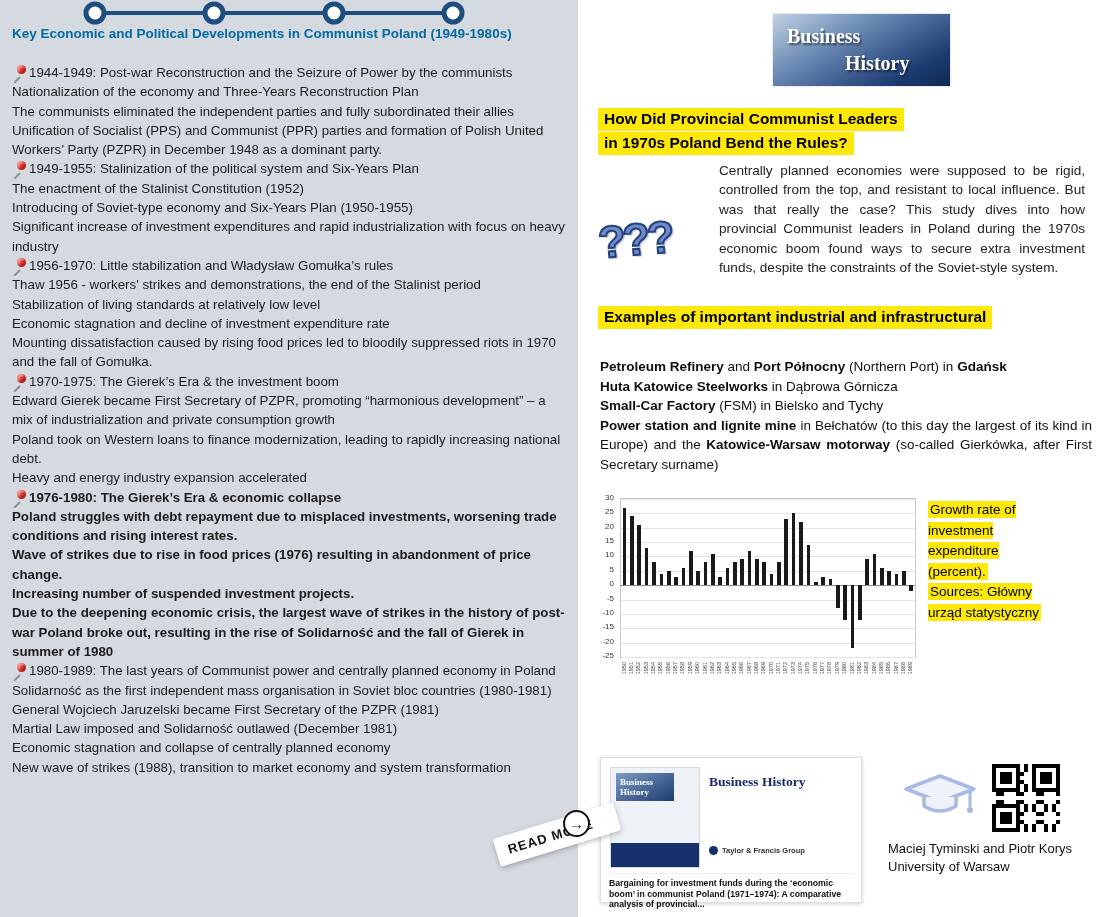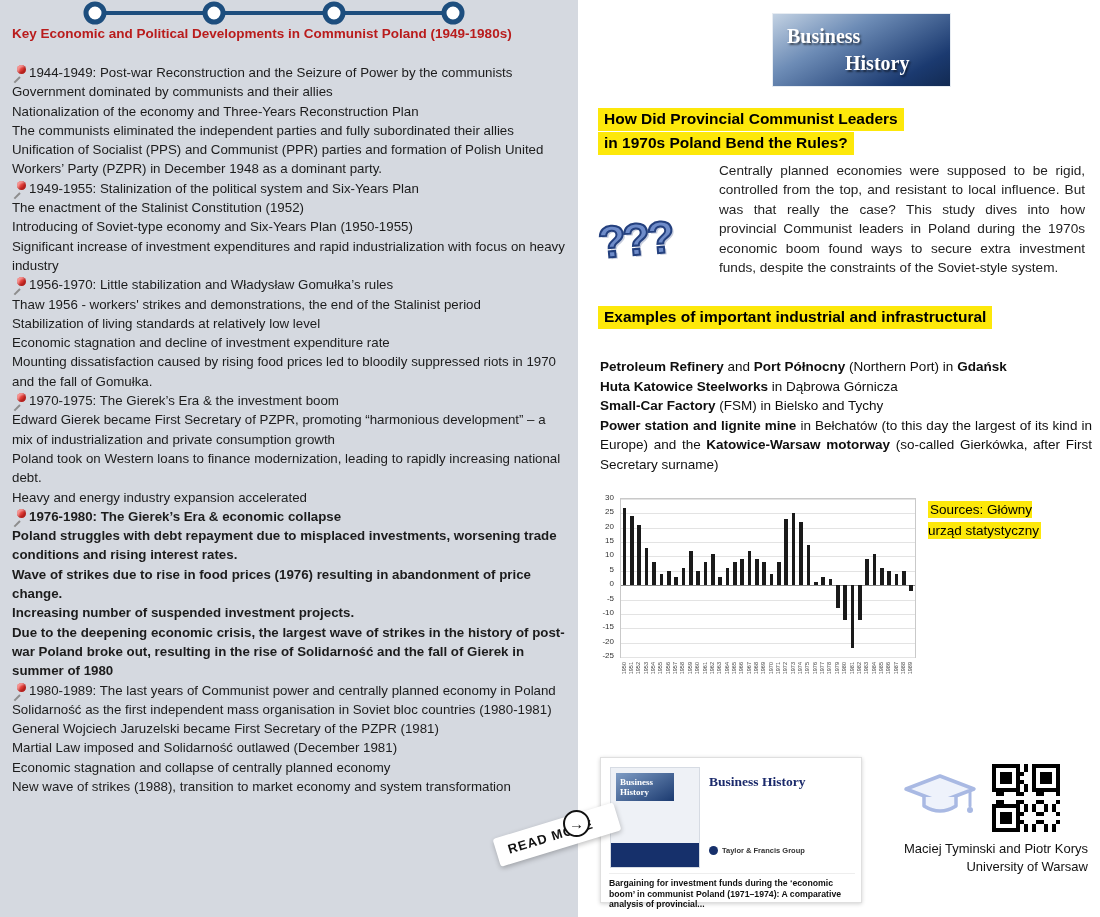--- a/index.html
+++ b/index.html
@@ -5,21 +5,21 @@
   * { margin:0; padding:0; box-sizing:border-box; }
   html,body { width:1100px; height:917px; }
   body {
     position:relative; background:#ffffff; overflow:hidden;
     font-family:"Liberation Sans", sans-serif; color:#1d1d1d;
   }
 
   
   .left-panel { position:absolute; left:0; top:0; width:578px; height:917px; background:#d5d9e0; }
   .timeline { position:absolute; left:0; top:0; }
-  .lp-heading { position:absolute; left:12px; top:26px; width:556px; font-size:13.5px; font-weight:bold; color:#b91c1c; }
+  .lp-heading { position:absolute; left:12px; top:26px; width:556px; font-size:13.5px; font-weight:bold; color:#0369a1; }
   .lp-entries { position:absolute; left:12px; top:63px; width:557px; font-size:13.3px; line-height:19.3px; color:#1c1c1c; }
   .entry.bold { font-weight:bold; }
   .pin { display:inline-block; position:relative; width:14px; height:13px; margin-right:3px; vertical-align:-1px; }
   .pin i { display:block; position:absolute; }
   .pin-head { right:0; top:0; width:9px; height:9px; background:#e03a34; border-radius:50%;
               box-shadow: inset -2px -2px 2px rgba(120,0,0,.45), inset 2px 2px 2px rgba(255,190,190,.7); }
   .pin-needle { left:0; bottom:0; width:8px; height:2px; background:#8d8d8d; transform:rotate(-45deg); transform-origin:100% 50%; }
 
   
   .read-more { position:absolute; left:494px; top:820px; transform:rotate(-17deg); background:#ffffff;
@@ -79,37 +79,36 @@
   .card-title { position:absolute; left:108px; top:16px; width:148px; font-family:"Liberation Serif", serif;
                 font-weight:bold; font-size:13.5px; color:#1b2a6b; }
   .card-publisher { position:absolute; left:108px; top:88px; display:flex; align-items:center; gap:4px;
                     font-size:7.5px; color:#333; font-weight:bold; }
   .tf-dot { width:9px; height:9px; border-radius:50%; background:#16306b; display:inline-block; }
   .card-article-title { position:absolute; left:8px; top:115px; width:246px; font-size:8.7px; font-weight:bold;
                         line-height:10.6px; color:#111; border-top:1px solid #eee; padding-top:4px; }
 
   .gradcap { left:902px; top:772px; }
   .qr { left:992px; top:764px; width:68px; height:68px; background:#fff; }
-  .authors { left:888px; top:840px; width:200px; text-align:right; font-size:13px; line-height:17.5px; color:#111; }
+  .authors { left:888px; top:840px; width:200px; text-align:left; font-size:13px; line-height:17.5px; color:#111; }
 </style>
 </head>
 <body>
 
 <div class="left-panel">
   <svg class="timeline" width="578" height="28" viewBox="0 0 578 28">
     <line x1="86" y1="13" x2="464" y2="13" stroke="#1d4e7e" stroke-width="4"></line>
     <circle cx="95" cy="13" r="9" fill="#ffffff" stroke="#1d4e7e" stroke-width="5"></circle>
     <circle cx="214" cy="13" r="9" fill="#ffffff" stroke="#1d4e7e" stroke-width="5"></circle>
     <circle cx="334" cy="13" r="9" fill="#ffffff" stroke="#1d4e7e" stroke-width="5"></circle>
     <circle cx="453" cy="13" r="9" fill="#ffffff" stroke="#1d4e7e" stroke-width="5"></circle>
   </svg>
   <div class="lp-heading">Key Economic and Political Developments in Communist Poland (1949-1980s)</div>
   <div class="lp-entries">
       <div class="entry"><span class="pin"><i class="pin-needle"></i><i class="pin-head"></i></span><span>1944-1949: Post-war Reconstruction and the Seizure of Power by the communists</span></div>
-      <div class="entry"><span>Government dominated by communists and their allies</span></div>
       <div class="entry"><span>Nationalization of the economy and Three-Years Reconstruction Plan</span></div>
       <div class="entry"><span>The communists eliminated the independent parties and fully subordinated their allies</span></div>
       <div class="entry"><span>Unification of Socialist (PPS) and Communist (PPR) parties and formation of Polish United Workers’ Party (PZPR) in December 1948 as a dominant party.</span></div>
       <div class="entry"><span class="pin"><i class="pin-needle"></i><i class="pin-head"></i></span><span>1949-1955: Stalinization of the political system and Six-Years Plan</span></div>
       <div class="entry"><span>The enactment of the Stalinist Constitution (1952)</span></div>
       <div class="entry"><span>Introducing of Soviet-type economy and Six-Years Plan (1950-1955)</span></div>
       <div class="entry"><span>Significant increase of investment expenditures and rapid industrialization with focus on heavy industry</span></div>
       <div class="entry"><span class="pin"><i class="pin-needle"></i><i class="pin-head"></i></span><span>1956-1970: Little stabilization and Władysław Gomułka’s rules</span></div>
       <div class="entry"><span>Thaw 1956 - workers' strikes and demonstrations, the end of the Stalinist period</span></div>
       <div class="entry"><span>Stabilization of living standards at relatively low level</span></div>
@@ -274,20 +273,21 @@
       <div class="xtick" style="left: 250.575px;">1984</div>
       <div class="xtick" style="left: 257.925px;">1985</div>
       <div class="xtick" style="left: 265.275px;">1986</div>
       <div class="xtick" style="left: 272.625px;">1987</div>
       <div class="xtick" style="left: 279.975px;">1988</div>
       <div class="xtick" style="left: 287.325px;">1989</div>
     </div>
 </div>
 
 <div class="abs chart-caption">
+  <div><span>Growth rate of investment expenditure (percent).</span></div>
   <div><span>Sources: Główny urząd statystyczny</span></div>
 </div>
 
 <div class="abs article-card">
   <div class="card-cover">
     <div class="cover-logo">Business History</div>
     <div class="cover-band"></div>
   </div>
   <div class="card-title">Business History</div>
   <div class="card-publisher">

